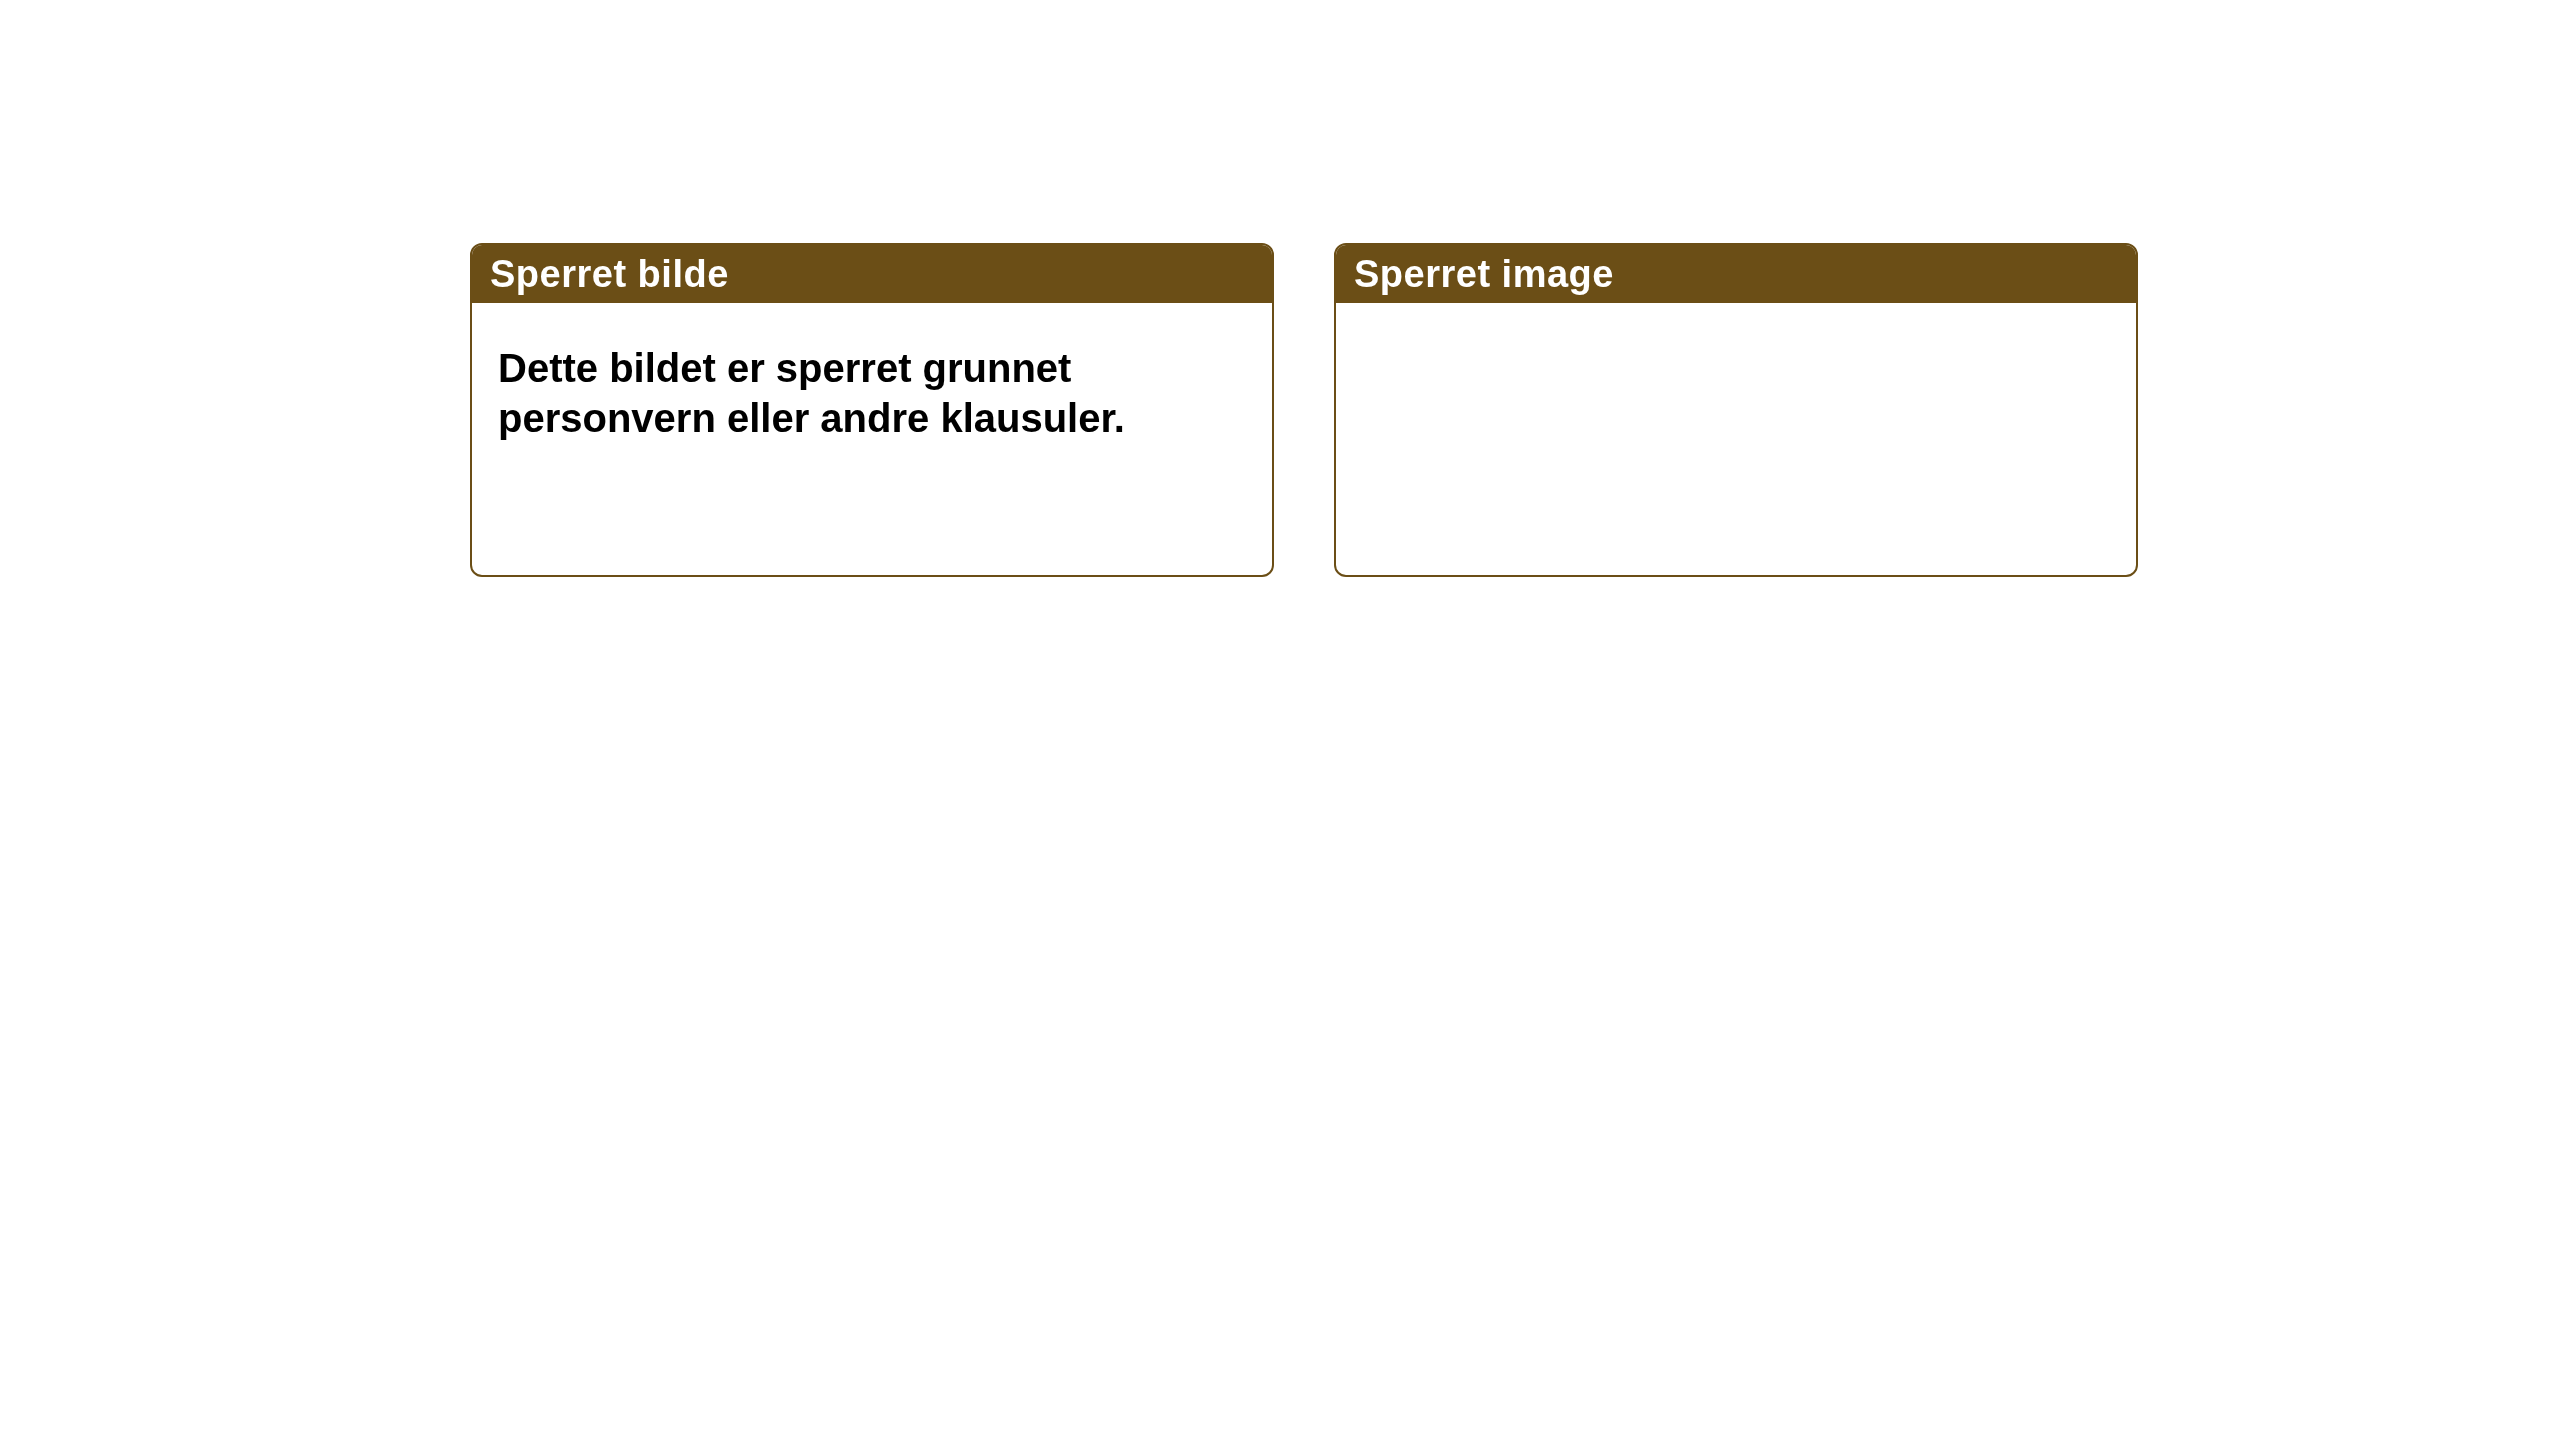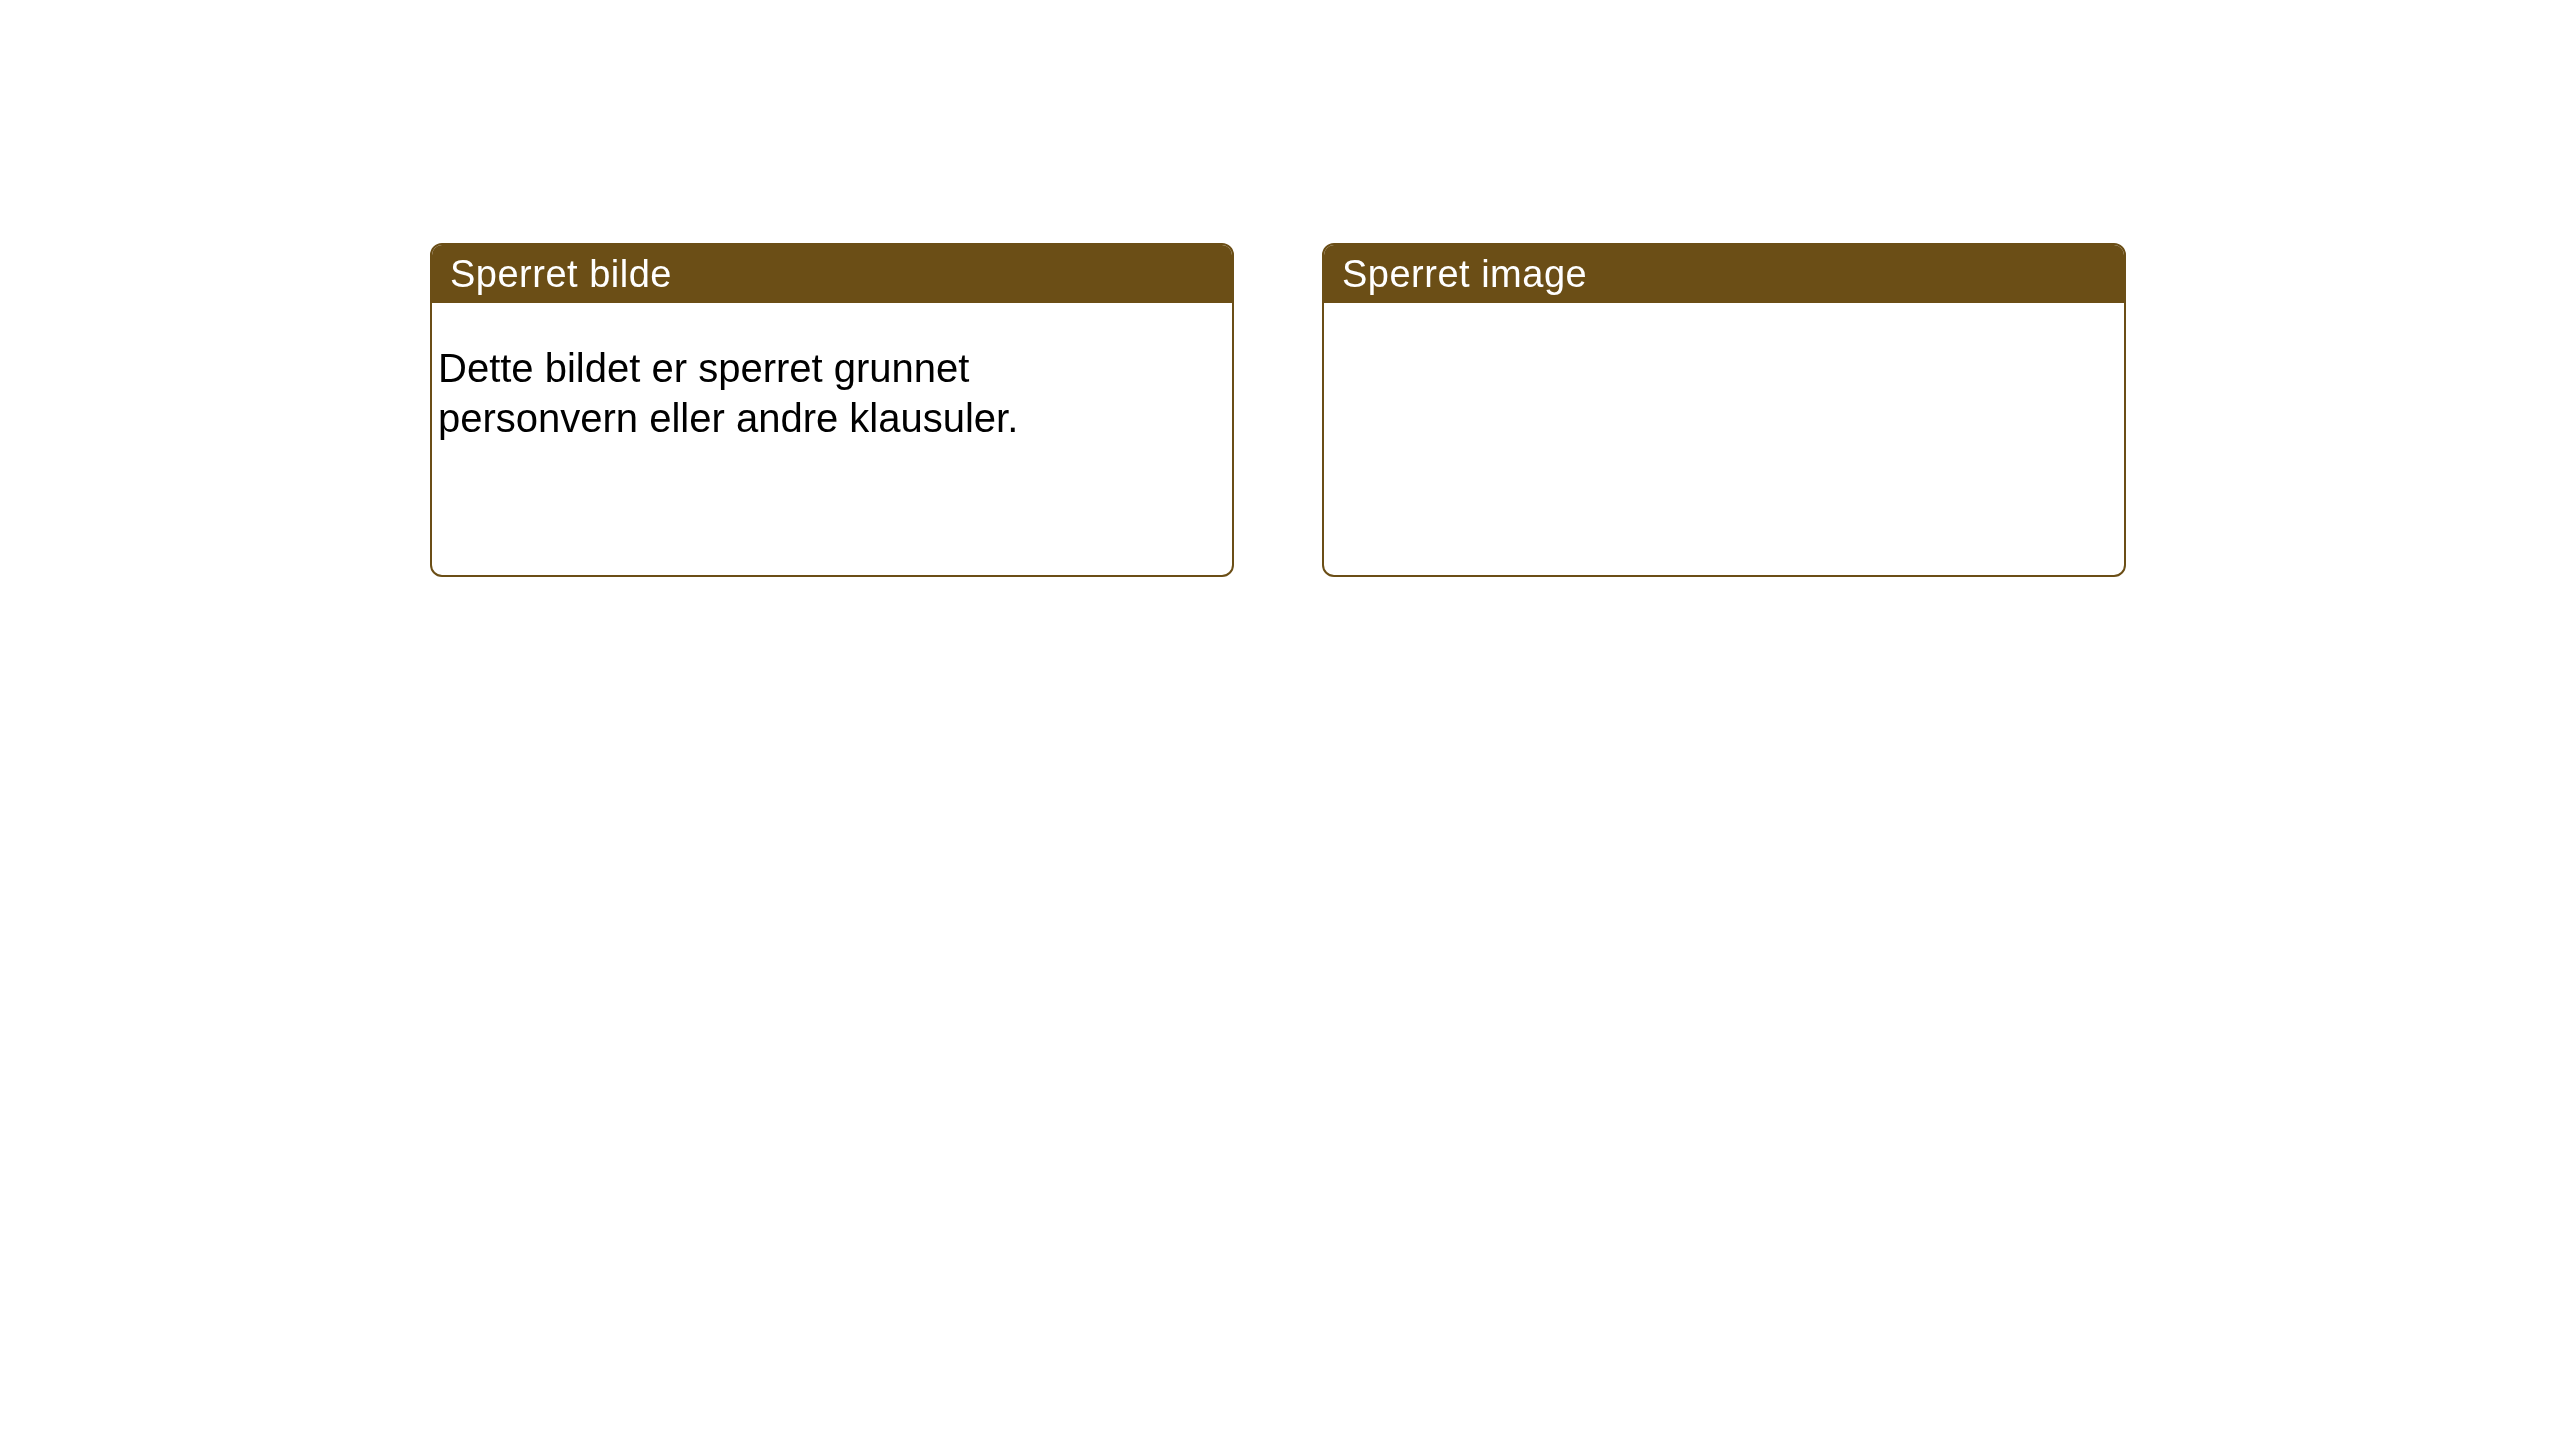--- a/index.html
+++ b/index.html
@@ -13,24 +13,25 @@
   * { margin: 0; padding: 0; box-sizing: border-box; }
   html, body {
     width: 2560px;
     height: 1440px;
     background: var(--page-bg);
     font-family: "Liberation Sans", "DejaVu Sans", sans-serif;
     overflow: hidden;
   }
   .cards-row {
     position: absolute;
-    left: 430px;
+    left: 470px;
     top: 243px;
     display: flex;
-    gap: 88px;
+    gap: 60px;
+    font-weight: bold;
   }
   .notice-card {
     width: 804px;
     height: 334px;
     background: var(--body-bg);
     border: 2px solid var(--border-color);
     border-radius: 12px;
     overflow: hidden;
     display: flex;
     flex-direction: column;
@@ -44,21 +45,21 @@
     padding: 0 18px;
   }
   .card-title {
     color: var(--header-text);
     font-size: 38px;
     line-height: 1;
     letter-spacing: 0.5px;
   }
   .card-body {
     flex: 1;
-    padding: 40px 24px 0 6px;
+    padding: 40px 24px 0 26px;
   }
   .card-message {
     color: var(--body-text);
     font-size: 40px;
     line-height: 50px;
     white-space: pre-line;
   }
 </style>
 </head>
 <body>

